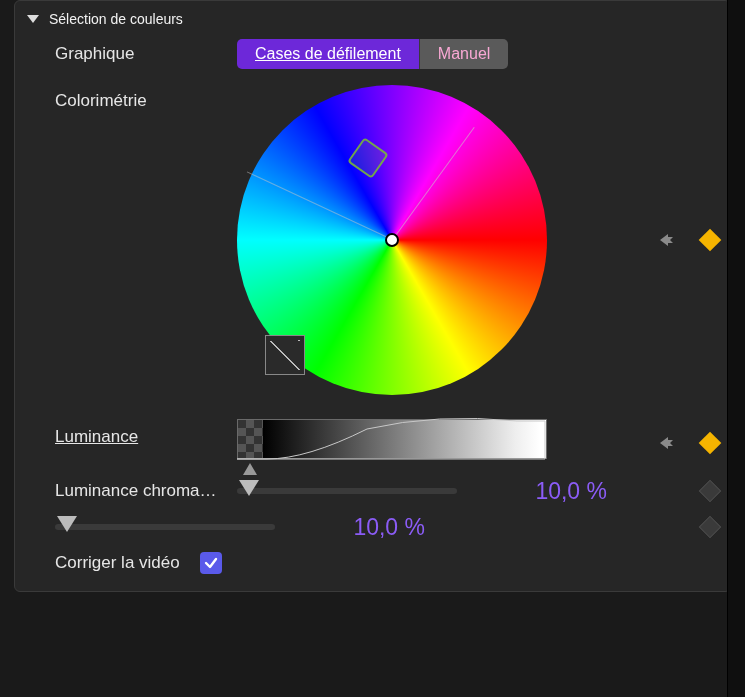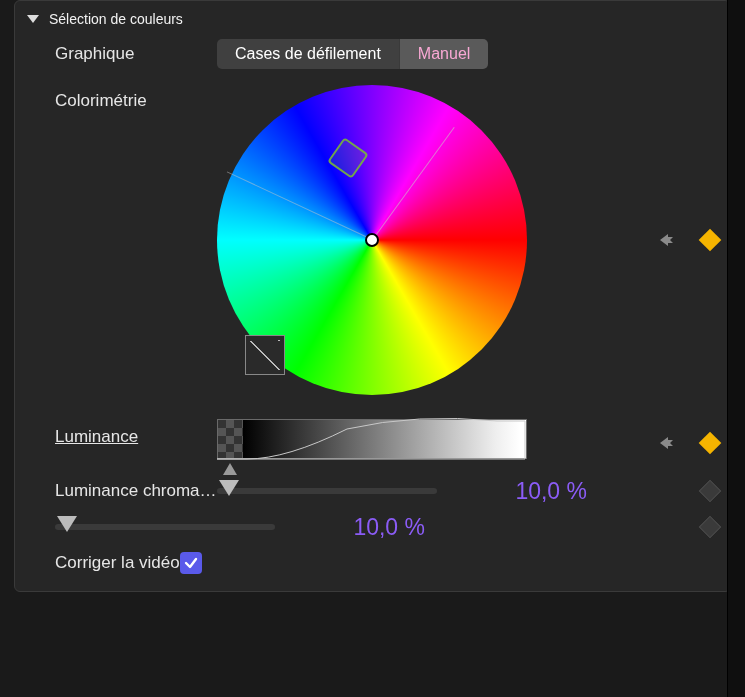--- a/index.html
+++ b/index.html
@@ -31,20 +31,21 @@
       border-right: 6px solid transparent;
       border-top: 8px solid #ddd;
       margin-right: 10px;
     }
     .title { font-size: 14px; color: #f2f2f2; }
     .row {
       display: flex;
       align-items: center;
       padding: 4px 12px 4px 40px;
       min-height: 36px;
+      gap: 20px;
     }
     .label {
       color: #e6e6e6;
       font-size: 17px;
       width: 162px;
       white-space: nowrap;
       overflow: hidden;
       text-overflow: ellipsis;
     }
     .control-col { flex: 1; display:flex; align-items:center; }
@@ -58,21 +59,21 @@
     }
     .seg-btn {
       padding: 0 18px;
       line-height: 30px;
       font-size: 16px;
       background: #5a5a5a;
       color: #f9a8d4;
       border: none;
       cursor: pointer;
     }
-    .seg-btn.active { background: #404040; color: #fff; }
+    .seg-btn.active { background: #6d28d9; color: #fff; text-decoration: underline; }
     .seg-btn + .seg-btn { border-left: 1px solid #3a3a3a; }
 
     
     .wheel-wrap {
       position: relative;
       width: 310px; height: 310px;
     }
     .wheel {
       width: 310px; height: 310px;
       border-radius: 50%;

